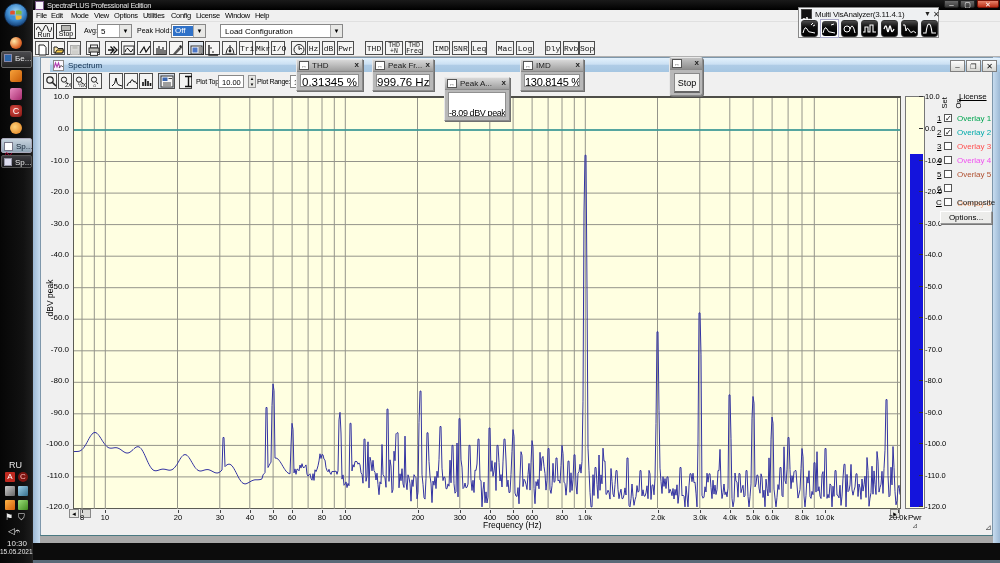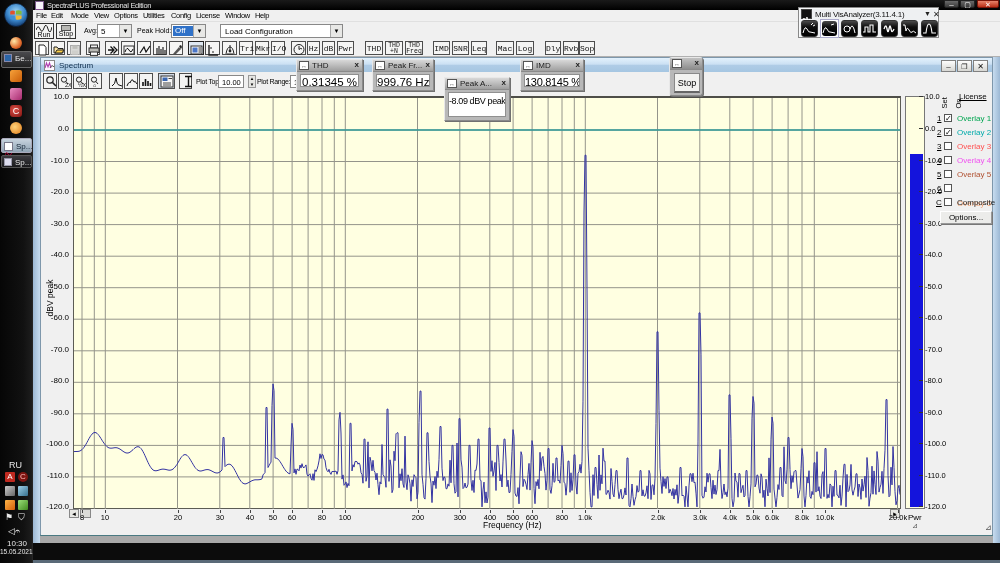--- a/index.html
+++ b/index.html
@@ -15,21 +15,21 @@
 #toolbar1{position:absolute;left:0;top:22px;width:967px;height:18px;background:#f0f0f0;font-size:8px}
 #toolbar2{position:absolute;left:0;top:40px;width:967px;height:17px;background:#f0f0f0;border-bottom:1px solid #b0b0b0}
 .tbtn{position:absolute;background:#f5f5f4;border:1px solid #4d4d4d;top:1px;height:14px}
 .tbl{font-family:Liberation Mono, monospace;font-size:8px;color:#111;text-align:center;line-height:13px}
 
 #mdi{position:absolute;left:0;top:57px;width:967px;height:486px;background:#a9a9a9}
 #mdi .lstrip{position:absolute;left:0;top:0;width:7px;height:486px;background:linear-gradient(90deg,#9cb8d4,#c7dcef)}
 #mdi .rstrip{position:absolute;right:0;top:0;width:7px;height:486px;background:linear-gradient(90deg,#c7dcef,#9cb8d4)}
 
 #spec{position:absolute;left:7px;top:0px;width:953px;height:479px;border:1px solid #7e97ab;border-bottom:2px solid #4a7a82;background:#f0f0f0}
-#spectitle{position:absolute;left:0;top:0;width:951px;height:14px;background:linear-gradient(180deg,#e3f1fc 0%,#cbe0f3 45%,#b0cce6 50%,#a5c6e2 100%);font-size:9px;color:#0c2c4c}
+#spectitle{position:absolute;left:9px;top:0;width:951px;height:14px;background:linear-gradient(180deg,#e3f1fc 0%,#cbe0f3 45%,#b0cce6 50%,#a5c6e2 100%);font-size:9px;color:#0c2c4c}
 #spectools{position:absolute;left:0;top:15px;width:951px;height:18px;background:#f0f0f0;font-size:9px}
 .stbtn{position:absolute;top:0px;height:16px;background:#f4f4f3;border:1px solid #4d4d4d}
 
 #chartarea{position:absolute;left:0;top:33px;width:951px;height:444px;background:#f0f0f0;font-size:9px;color:#000}
 #plot{position:absolute;background:#ffffe1;border:1px solid #5c5c54;border-top:2px solid #4e4e48}
 .ylab{position:absolute;width:30px;text-align:right;font-size:8px;color:#000}
 .ylabr{position:absolute;text-align:left;font-size:7.5px;color:#000;white-space:nowrap}
 .xlab{position:absolute;font-size:7.5px;color:#000;transform:translateX(-50%)}
 
 .vwin{position:absolute;background:#b8b8b8;border:1px solid #8a8a8a;border-top-color:#e8e8e8;border-left-color:#e8e8e8;box-shadow:1px 1px 0 #707070;z-index:30}
@@ -470,21 +470,21 @@
         <div class="vx">x</div>
       </div>
       <div class="vbody" style="padding-top:1px">999.76 Hz</div>
     </div>
 <div class="vwin" style="left:444px;top:77px;width:66px;height:44px">
       <div class="vtitle">
         <div class="vico">↔</div>
         <span style="position:absolute;left:15px;top:1px">Peak A...</span>
         <div class="vx">x</div>
       </div>
-      <div class="vbody" style="padding-top:1px;font-size:9px;letter-spacing:-0.4px;line-height:14px">-8.09 dBV peak</div>
+      <div class="vbody" style="padding-top:13px;font-size:9px;letter-spacing:-0.4px;line-height:14px">-8.09 dBV peak</div>
     </div>
 <div class="vwin" style="left:520px;top:59px;width:64px;height:32px">
       <div class="vtitle">
         <div class="vico">↔</div>
         <span style="position:absolute;left:15px;top:1px">IMD</span>
         <div class="vx">x</div>
       </div>
       <div class="vbody" style="padding-top:1px;font-size:11px;letter-spacing:-0.3px">130.8145 %</div>
     </div>
 <div class="vwin" style="left:669px;top:57px;width:34px;height:39px;border-radius:3px">

